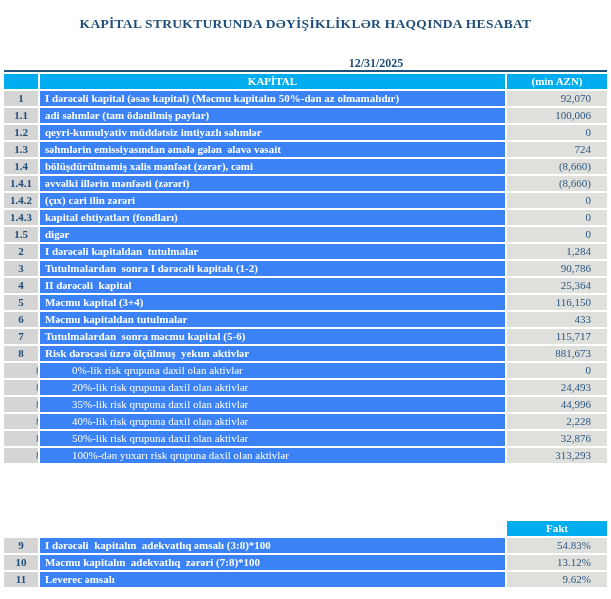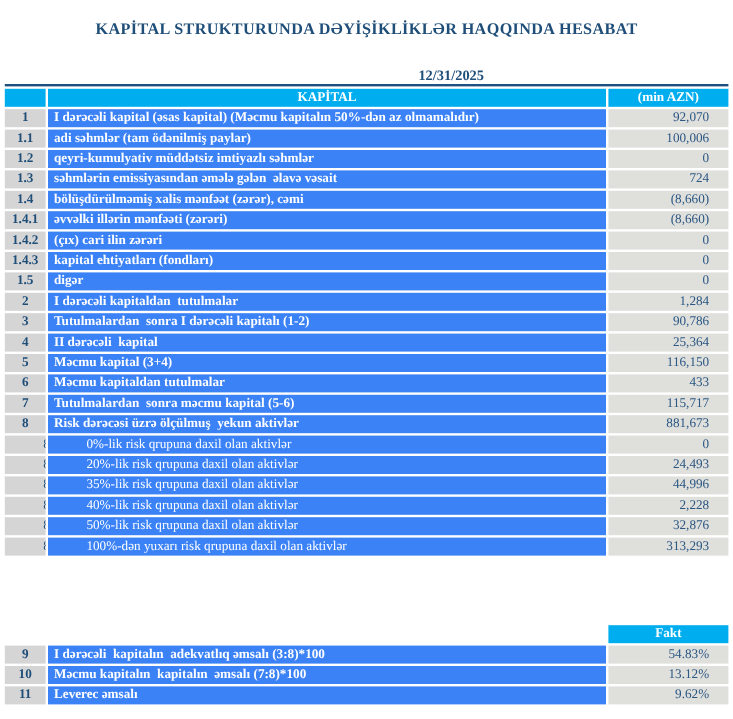--- a/index.html
+++ b/index.html
@@ -200,21 +200,21 @@
         </tr>
       </tbody>
       <tbody id="bottom-rows">
           <tr>
             <td class="num">9</td>
             <td class="desc">I dərəcəli  kapitalın  adekvatlıq əmsalı (3:8)*100</td>
             <td class="val">54.83%</td>
           </tr>
           <tr>
             <td class="num">10</td>
-            <td class="desc">Məcmu kapitalın  kapitalın  əmsalı (7:8)*100</td>
+            <td class="desc">Məcmu kapitalın  adekvatlıq  zərəri (7:8)*100</td>
             <td class="val">13.12%</td>
           </tr>
           <tr>
             <td class="num">11</td>
             <td class="desc">Leverec əmsalı</td>
             <td class="val">9.62%</td>
           </tr>
         </tbody>
     </table>
   </div>

